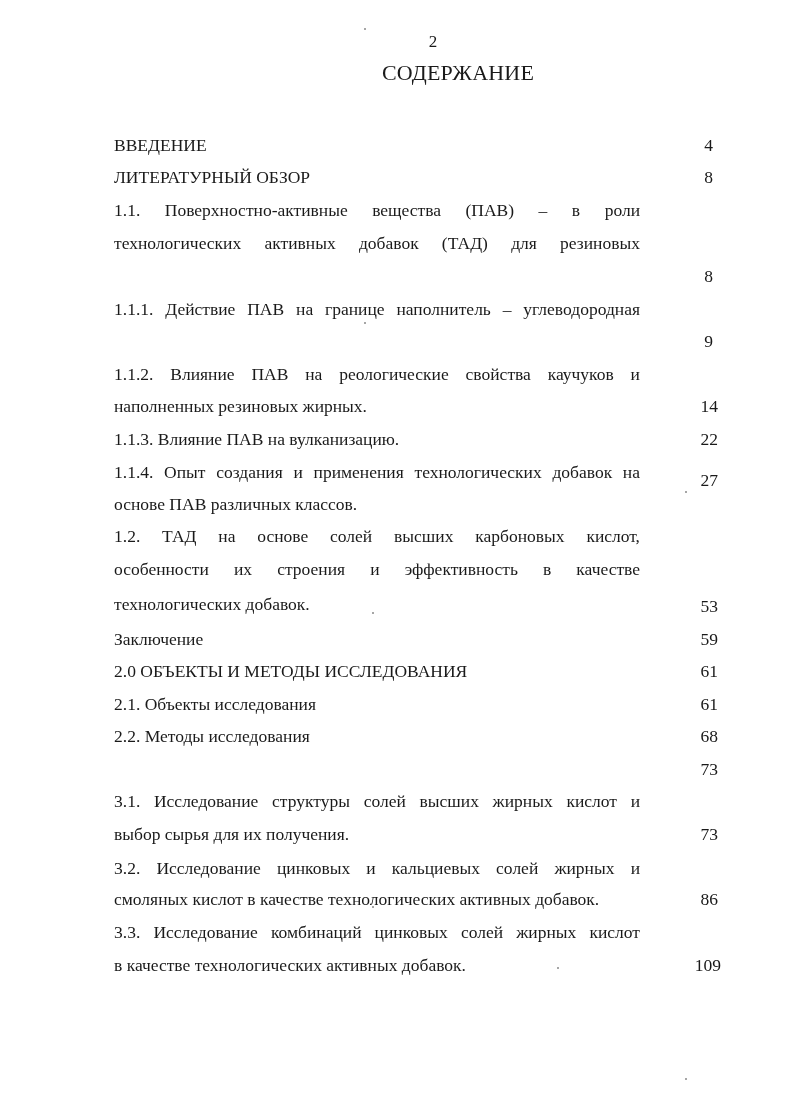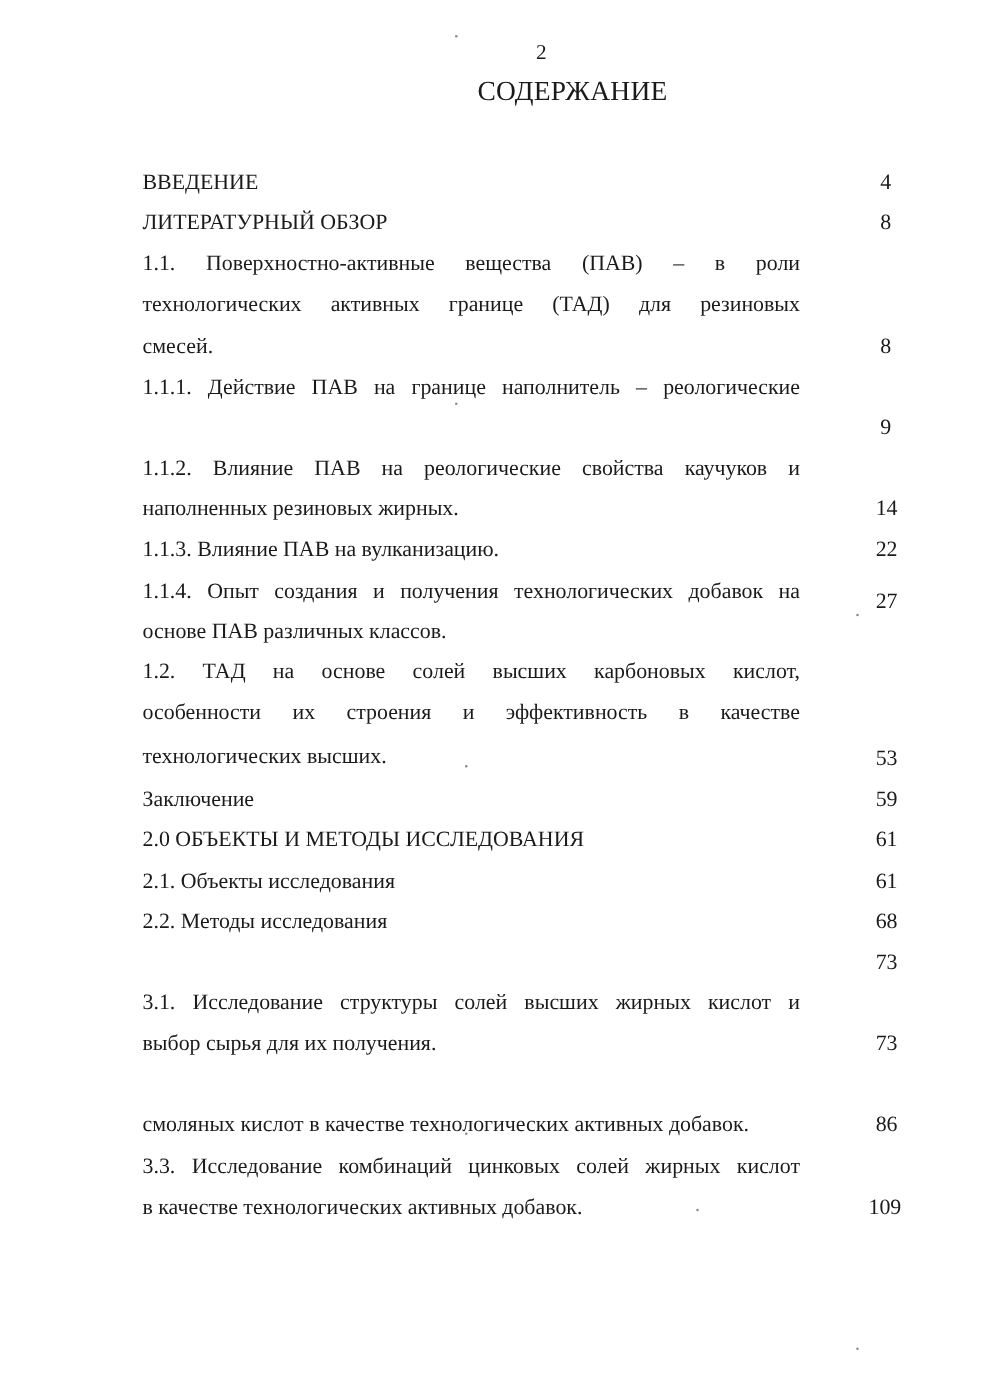--- a/index.html
+++ b/index.html
@@ -36,61 +36,61 @@
 
 <div class="toc">
 
   <div class="line" style="top:122px">ВВЕДЕНИЕ</div>
   <div class="pg" style="top:122px;left:643px">4</div>
 
   <div class="line" style="top:154px">ЛИТЕРАТУРНЫЙ ОБЗОР</div>
   <div class="pg" style="top:154px;left:643px">8</div>
 
   <div class="line justify" style="top:187px">1.1. Поверхностно-активные вещества (ПАВ) – в роли</div>
-  <div class="line justify" style="top:220px">технологических активных границе (ТАД) для резиновых</div>
-  <div class="line" style="top:253px">смесей.</div>
+  <div class="line justify" style="top:220px">технологических активных добавок (ТАД) для резиновых</div>
   <div class="pg" style="top:253px;left:643px">8</div>
 
-  <div class="line justify" style="top:286px">1.1.1. Действие ПАВ на границе наполнитель – реологические</div>
+  <div class="line justify" style="top:286px">1.1.1. Действие ПАВ на границе наполнитель – углеводородная</div>
   <div class="pg" style="top:318px;left:643px">9</div>
 
   <div class="line justify" style="top:351px">1.1.2. Влияние ПАВ на реологические свойства каучуков и</div>
   <div class="line" style="top:383px">наполненных резиновых жирных.</div>
   <div class="pg" style="top:383px;left:648px">14</div>
 
   <div class="line" style="top:416px">1.1.3. Влияние ПАВ на вулканизацию.</div>
   <div class="pg" style="top:416px;left:648px">22</div>
 
-  <div class="line justify" style="top:449px">1.1.4. Опыт создания и получения технологических добавок на</div>
+  <div class="line justify" style="top:449px">1.1.4. Опыт создания и применения технологических добавок на</div>
   <div class="line" style="top:481px">основе ПАВ различных классов.</div>
   <div class="pg" style="top:457px;left:648px">27</div>
 
   <div class="line justify" style="top:513px">1.2. ТАД на основе солей высших карбоновых кислот,</div>
   <div class="line justify" style="top:546px">особенности их строения и эффективность в качестве</div>
-  <div class="line" style="top:581px">технологических высших.</div>
+  <div class="line" style="top:581px">технологических добавок.</div>
   <div class="pg" style="top:583px;left:648px">53</div>
 
   <div class="line" style="top:616px">Заключение</div>
   <div class="pg" style="top:616px;left:648px">59</div>
 
   <div class="line" style="top:648px">2.0 ОБЪЕКТЫ И МЕТОДЫ ИССЛЕДОВАНИЯ</div>
   <div class="pg" style="top:648px;left:648px">61</div>
 
   <div class="line" style="top:681px">2.1. Объекты исследования</div>
   <div class="pg" style="top:681px;left:648px">61</div>
 
   <div class="line" style="top:713px">2.2. Методы исследования</div>
   <div class="pg" style="top:713px;left:648px">68</div>
 
   <div class="pg" style="top:746px;left:648px">73</div>
 
   <div class="line justify" style="top:778px">3.1. Исследование структуры солей высших жирных кислот и</div>
   <div class="line" style="top:811px">выбор сырья для их получения.</div>
   <div class="pg" style="top:811px;left:648px">73</div>
 
+  <div class="line justify" style="top:845px">3.2. Исследование цинковых и кальциевых солей жирных и</div>
   <div class="line" style="top:876px">смоляных кислот в качестве технологических активных добавок.</div>
   <div class="pg" style="top:876px;left:648px">86</div>
 
   <div class="line justify" style="top:909px">3.3. Исследование комбинаций цинковых солей жирных кислот</div>
   <div class="line" style="top:942px">в качестве технологических активных добавок.</div>
   <div class="pg" style="top:942px;left:651px">109</div>
 </div>
 
 <div class="speck" style="left:364px;top:28px"></div>
 <div class="speck" style="left:364px;top:322px"></div>

